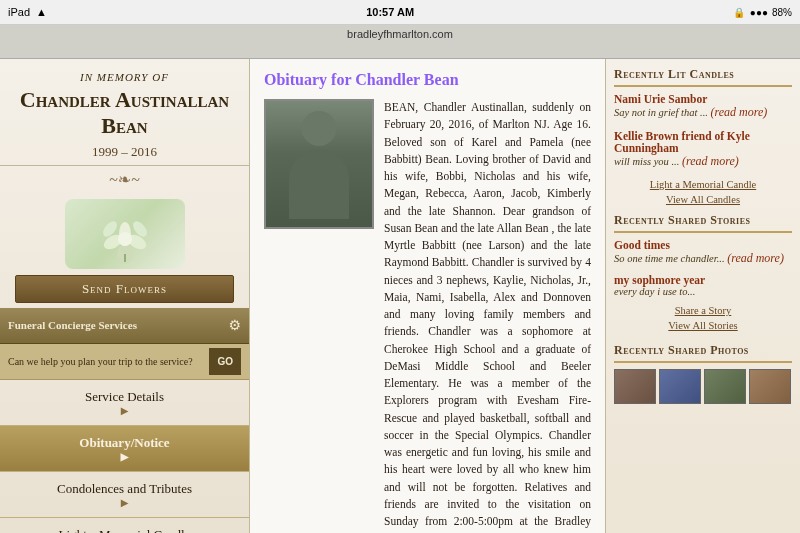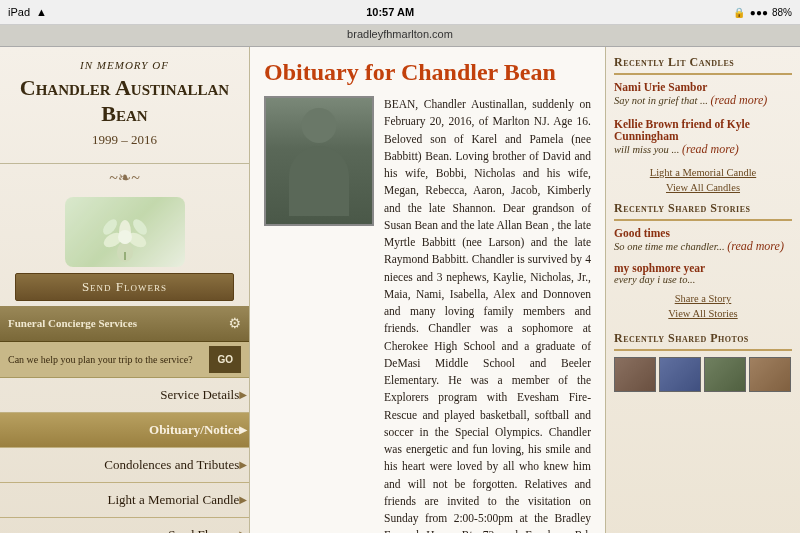--- a/index.html
+++ b/index.html
@@ -30,42 +30,42 @@
 
     
     .browser-bar {
       background: #d0cfc8;
       padding: 3px 8px;
       font-size: 11px;
       font-family: Arial, sans-serif;
       text-align: center;
       color: #333;
       border-bottom: 1px solid #aaa;
-      height: 22px;
+      height: 34px;
     }
 
     
     .main-layout {
       display: flex;
       height: calc(533px - 38px);
     }
 
     
     .left-sidebar {
       width: 250px;
       background: linear-gradient(to bottom, #f5f0e8, #e8e0d0);
       border-right: 1px solid #c0b898;
       display: flex;
       flex-direction: column;
       overflow: hidden;
     }
 
     .memorial-header {
       text-align: center;
-      padding: 12px 10px 15px;
+      padding: 12px 10px 5px;
       font-family: Georgia, serif;
       color: #3a2a10;
       border-bottom: 1px solid #c0b898;
     }
     .memorial-header .in-memory-of {
       font-size: 11px;
       font-style: italic;
       letter-spacing: 1px;
       text-transform: uppercase;
     }
@@ -147,49 +147,50 @@
       color: #f0e8d0;
       padding: 8px 8px;
       font-size: 10px;
       font-weight: bold;
       border: none;
       cursor: pointer;
     }
 
     .nav-menu { flex: 1; }
     .nav-item {
-      padding: 9px 2px;
+      padding: 9px 29px;
       border-bottom: 1px solid #c0b080;
       cursor: pointer;
       font-size: 13px;
       color: #2a1a08;
       display: flex;
       align-items: center;
-      justify-content: flex-end;
+      justify-content: space-between;
+      flex-direction: column;
     }
     .nav-item.active {
       background: linear-gradient(to bottom, #b8a060, #9a8040);
       color: #f8f0e0;
       font-weight: bold;
     }
     .nav-arrow { font-size: 10px; color: #8a7040; }
     .nav-item.active .nav-arrow { color: #f8f0e0; }
 
     
     .main-content {
       flex: 1;
       background: #faf8f4;
       overflow-y: auto;
       padding: 12px 14px;
     }
 
     .obituary-title {
-      font-size: 24px;
-      font-weight: bold;
-      color: #c2410c;
+      font-size: 16px;
+      font-weight: bold;
+      color: #8b5cf6;
       margin-bottom: 10px;
       font-family: Georgia, serif;
     }
 
     .obituary-body {
       display: flex;
       gap: 10px;
     }
     .obit-photo {
       width: 110px;

